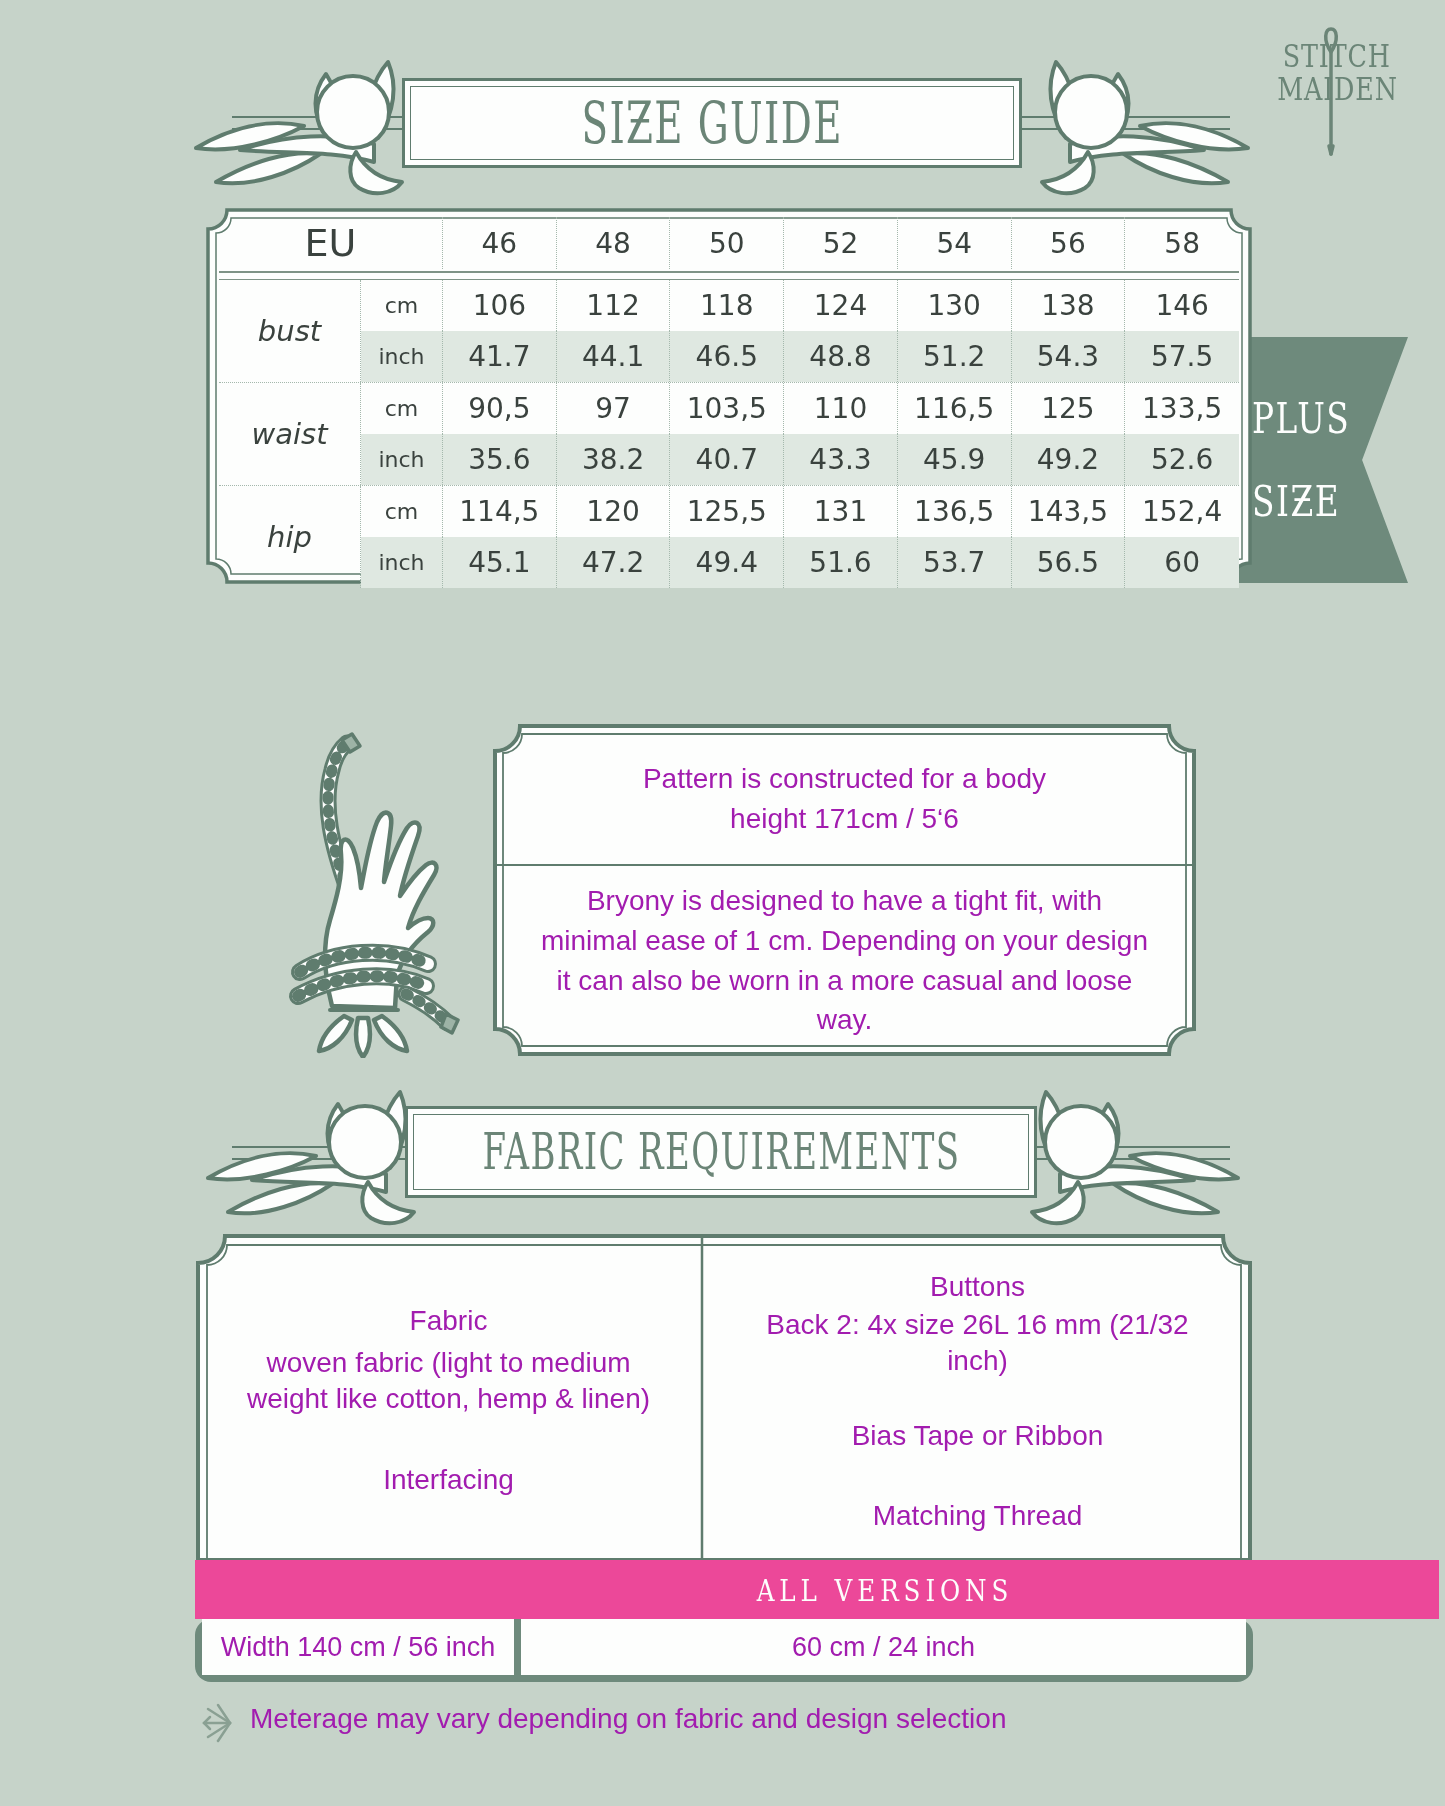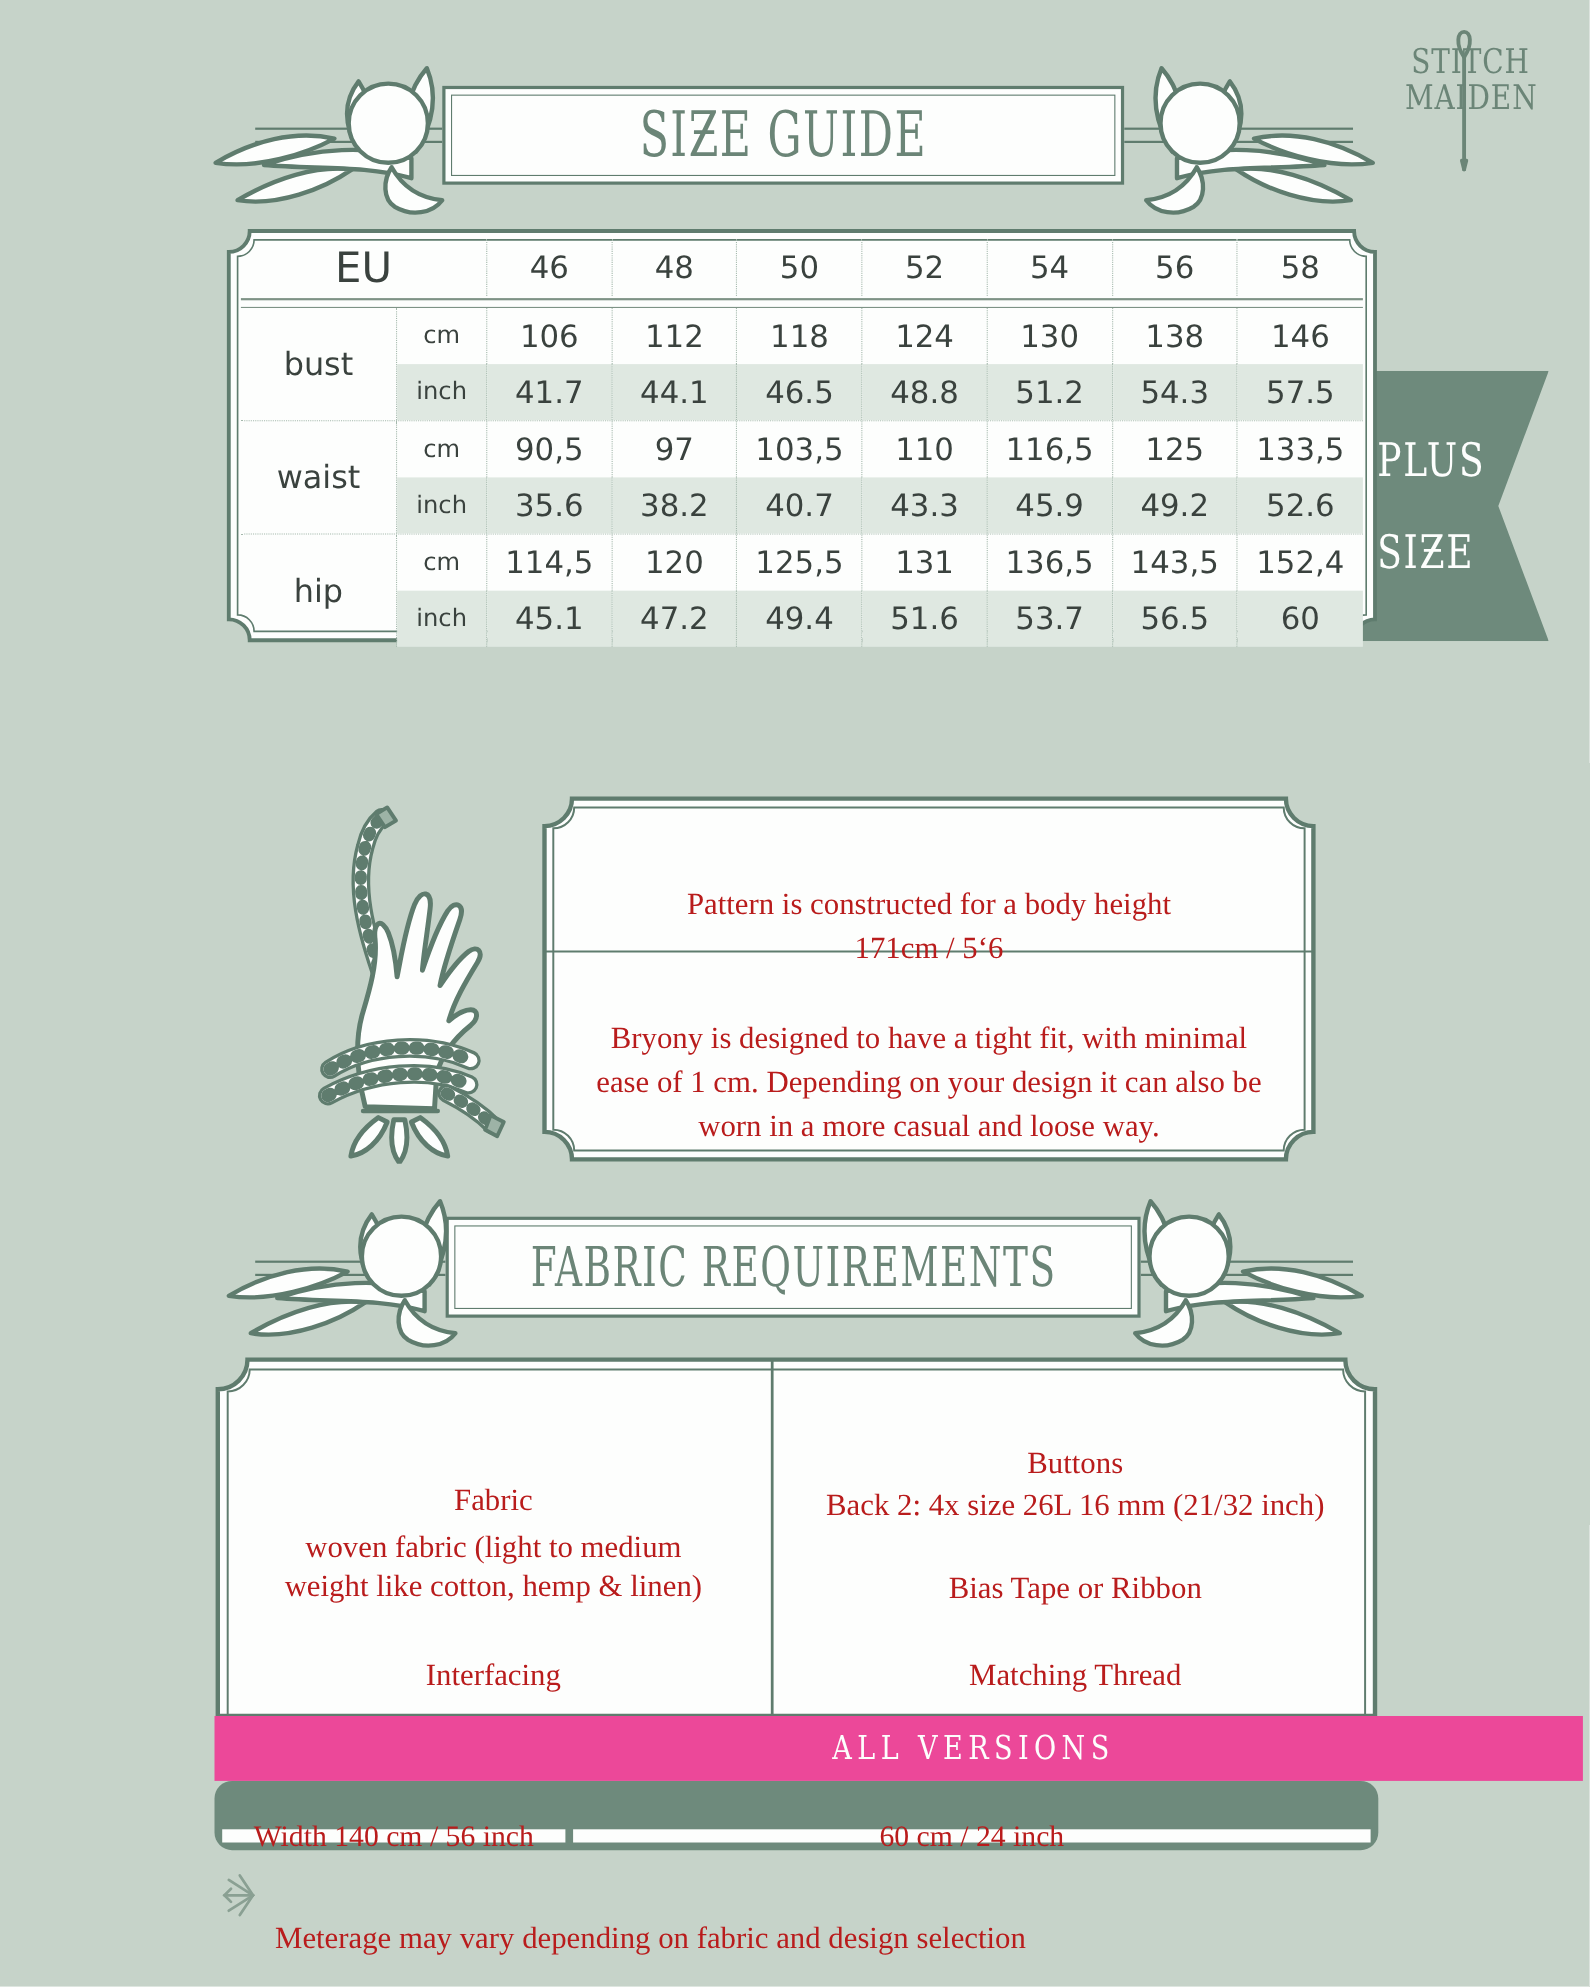--- a/index.html
+++ b/index.html
@@ -9,21 +9,21 @@
     font-family:"DejaVu Sans", sans-serif;
   }
   
   .abs{position:absolute;}
   .display{
     font-family:"DejaVu Serif", serif;
     display:inline-block; white-space:nowrap;
     transform:scaleX(0.68); transform-origin:center;
     color:#6b8577; letter-spacing:2px; font-weight:500;
   }
-  .serif{font-family:Liberation Serif, serif; color:#b91c1c;margin-top:44px;}
+  .serif{font-family:Liberation Sans, sans-serif; color:#a21caf;}
   
   .banner{
     background:#fdfefd; border:3px solid #5f7c6e;
     display:flex; align-items:center; justify-content:center;
     z-index:2; box-sizing:border-box; position:absolute;
   }
   .banner::after{content:""; position:absolute; inset:5px; border:1.5px solid #5f7c6e; pointer-events:none;}
   .banner .display{font-size:57px;}
   .connector{height:10px; border-top:2px solid #5f7c6e; border-bottom:2px solid #5f7c6e; z-index:1;}
   .tulip{z-index:3;}
@@ -35,21 +35,21 @@
   .table-inner{position:absolute; left:14px; top:10px; width:1020px; color:#3a423e;}
   .shead,.sgroup{display:grid; grid-template-columns:142px 82px repeat(7,1fr);}
   .shead{height:52px;}
   .sgroup{grid-auto-rows:51px;}
   .sgroup + .sgroup{border-top:1.5px dotted #a4b8ac;}
   .cellc{display:flex; align-items:center; justify-content:center;}
   .eu{grid-column:1/3; font-size:38px; border-right:1.5px dotted #a4b8ac;}
   .num,.vcell{font-size:28px;}
   .num,.vcell{border-right:1.5px dotted #a4b8ac;}
   .num.lastcol,.vcell.lastcol{border-right:none;}
-  .glabel{grid-row:1/3; font-size:29px; border-right:1.5px dotted #a4b8ac;}
+  .glabel{grid-row:1/3; font-size:29px; border-right:1.5px dotted #a4b8ac;font-style:italic;}
   .ucell{font-size:22px; border-right:1.5px dotted #a4b8ac;}
   .tint{background:#dfe8e1;}
   .dblline{height:6px; border-top:2.5px solid #7e9386; border-bottom:1.5px solid #7e9386; margin:2px 0 0 0;}
   
   .ribbon{
     left:1238px; top:337px; width:170px; height:246px; background:#6e8a7c; z-index:1;
     clip-path:polygon(0 0,100% 0,73% 50%,100% 100%,0 100%);
     display:flex; flex-direction:column; justify-content:center; gap:34px;
     padding-left:14px; box-sizing:border-box;
   }

